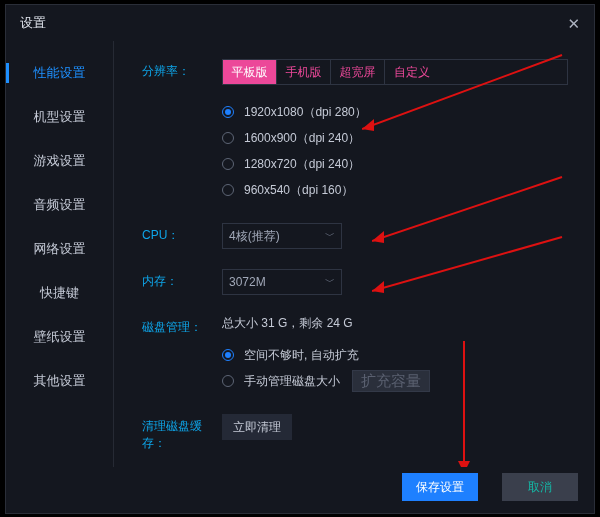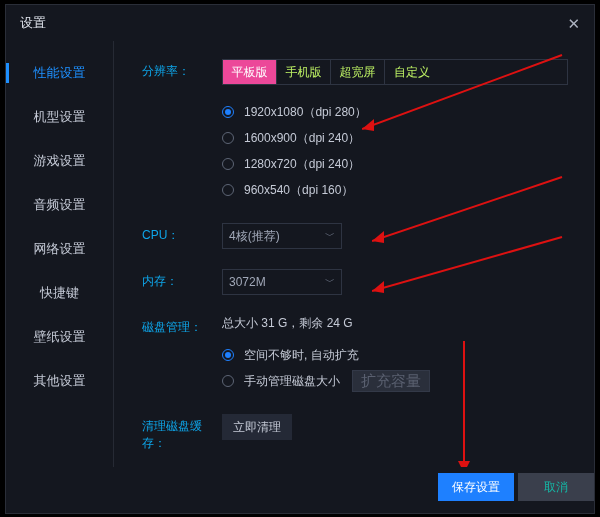--- a/index.html
+++ b/index.html
@@ -10,35 +10,35 @@
 .body{display:flex;height:calc(100% - 82px)}
 .sidebar{width:108px;border-right:1px solid #262a34;padding-top:10px}
 .side-item{height:44px;display:flex;align-items:center;justify-content:center;color:#c5cad6;font-size:13px;cursor:pointer}
 .side-item.active{color:#1e90ff;position:relative}
 .side-item.active::before{content:"";position:absolute;left:0;top:12px;width:3px;height:20px;background:#1e90ff}
 .content{flex:1;padding:18px 26px 10px 28px;color:#c5cad6;font-size:12px;overflow:hidden;position:relative}
 .row{display:flex;align-items:flex-start;margin-bottom:20px}
 .row-label{width:80px;color:#0ea5e9;font-size:12px;padding-top:4px}
 .row-body{flex:1}
 .tabs{display:flex;border:1px solid #2e3442}
-.tab{width:54px;height:24px;display:flex;align-items:center;justify-content:center;color:#bef264;font-size:12px;cursor:pointer;border-right:1px solid #2e3442}
+.tab{width:54px;height:24px;display:flex;align-items:center;justify-content:center;color:#ec4899;font-size:12px;cursor:pointer;border-right:1px solid #2e3442}
 .tab:last-child{border-right:none}
 .tab.active{background:#ec4899;color:#fff}
 .radiolist{margin-top:14px}
 .radio{display:flex;align-items:center;height:26px;color:#c5cad6;font-size:12px;cursor:pointer}
 .radio .dot{width:12px;height:12px;border:1px solid #5d6575;border-radius:50%;margin-right:10px;display:flex;align-items:center;justify-content:center}
 .radio.selected .dot{border-color:#1e80ff}
 .radio.selected .dot::after{content:"";width:6px;height:6px;background:#1e80ff;border-radius:50%}
 .select{width:120px;height:26px;border:1px solid #2e3442;display:flex;align-items:center;padding:0 6px;justify-content:space-between;color:#a1a8b8;font-size:12px;cursor:pointer}
 .select .chev{color:#717a8c;font-size:10px}
 .disk-text{color:#c5cad6;font-size:12px;margin-bottom:10px}
 .disk-radio{display:flex;align-items:center;height:26px;font-size:12px;color:#c5cad6}
 .disk-btn{margin-left:12px;height:22px;padding:0 8px;background:#2a2f3b;color:#5a6070;font-size:15px;display:flex;align-items:center;border:1px solid #333948}
 .clean-btn{height:26px;padding:0 4px;background:#242936;color:#c5cad6;font-size:12px;display:flex;align-items:center;justify-content:center;width:70px;cursor:pointer}
-.footer{position:absolute;right:0;bottom:12px;display:flex;gap:4px}
+.footer{position:absolute;right:16px;bottom:12px;display:flex;gap:24px}
 .btn{width:76px;height:28px;display:flex;align-items:center;justify-content:center;font-size:12px;cursor:pointer}
 .btn-primary{background:#1e80ff;color:#fff}
 .btn-secondary{background:#3a3f4c;color:#14b8a6}
 .arrow{position:absolute;pointer-events:none}
 </style>
 </head>
 <body>
 
 <div class="win">
   <div class="titlebar">

